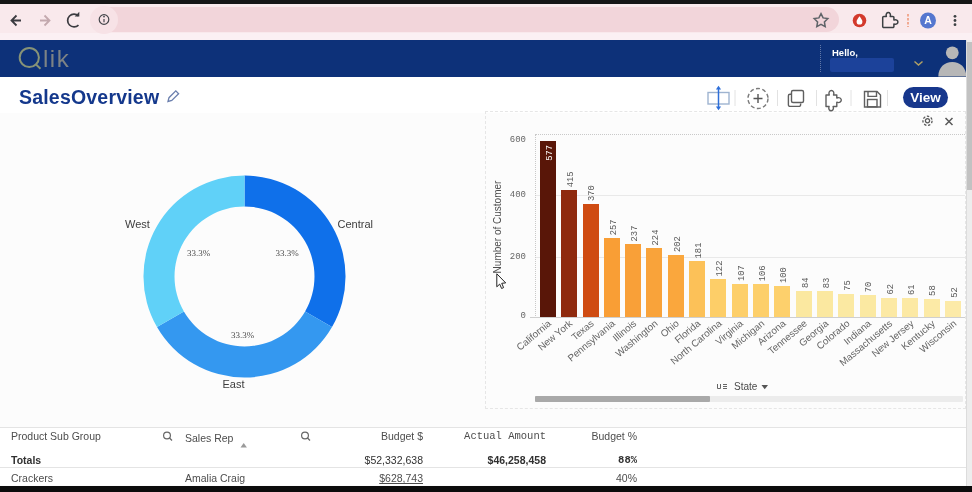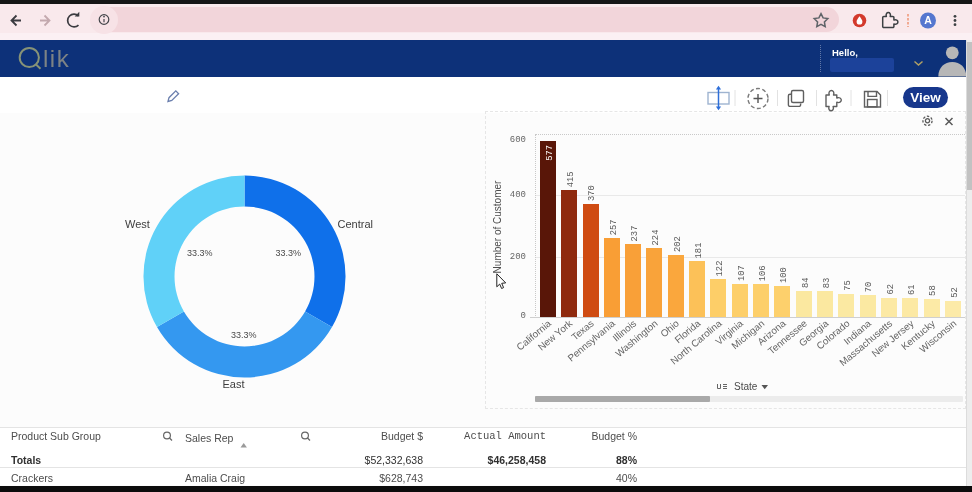--- a/index.html
+++ b/index.html
@@ -14,21 +14,21 @@
   #redact{left:830px;top:58px;width:64px;height:14px;background:#1c429a;border-radius:2px;}
   #hdrdots{left:820px;top:45px;width:1px;height:27px;border-left:1px dotted rgba(255,255,255,0.35);}
   #toolbar{left:0;top:76.5px;width:966px;height:36px;background:#ffffff;}
   #apptitle{left:19px;top:85.5px;font-size:19.5px;font-weight:bold;color:#14388c;letter-spacing:0.2px;}
   #viewbtn{left:903px;top:87px;width:45px;height:21px;background:#17378c;border-radius:10.5px;color:#fff;font-weight:bold;font-size:13.5px;text-align:center;line-height:21px;}
   #content{left:0;top:112.5px;width:966px;height:312px;background:#fcfcfc;}
   #paneltitle{left:6px;top:124px;font-size:15px;color:#4d4d4d;}
   #dropdown{left:310px;top:123px;width:165px;height:15px;border:1px solid #c9c9c9;border-radius:2px;background:#fff;font-size:10px;font-weight:bold;color:#3a3a3a;line-height:15px;text-align:center;white-space:nowrap;letter-spacing:0.1px;}
   #barpanel{left:484.5px;top:111px;width:481px;height:297.5px;border:1px dashed #e6e6e6;box-sizing:border-box;}
   .dlab{position:absolute;font-size:11px;color:#3d3d3d;}
-  .plab{position:absolute;font-size:9px;color:#4a4a4a;font-family:Liberation Sans, sans-serif;}
+  .plab{position:absolute;font-size:9px;color:#4a4a4a;font-family:Liberation Serif, serif;}
   .ylab{position:absolute;width:52px;text-align:right;font-size:9px;color:#666;font-family:"Liberation Mono",monospace;}
   .tc{position:absolute;font-size:10.5px;color:#4d4d4d;}
   .num{text-align:right;}
   #blackbar{left:0px;top:485.5px;width:972px;height:6.5px;background:#0c0c0c;}
   #pagescroll{left:966px;top:40px;width:6px;height:445.5px;background:#ededed;border-left:1px solid #dcdcdc;box-sizing:border-box;}
   #pagethumb{left:967px;top:42px;width:5px;height:148px;background:#c2c2c2;}
 </style>
 </head>
 <body>
 <div id="stage">
@@ -39,20 +39,21 @@
   <div class="abs" id="navbar"></div>
   <svg class="abs" style="left:0;top:0" width="120" height="80" viewBox="0 0 120 80">
     <circle cx="29.3" cy="57.5" r="9.6" fill="none" stroke="#879377" stroke-width="2"></circle>
     <line x1="36" y1="64.5" x2="40.5" y2="68.8" stroke="#879377" stroke-width="2"></line>
     <text x="43" y="66.5" font-family="Liberation Sans" font-size="24" fill="#7d8385" letter-spacing="1.5">lik</text>
   </svg>
   <div class="abs" id="hdrdots"></div>
   <div class="abs" id="hello">Hello,</div>
   <div class="abs" id="redact"></div>
   <div class="abs" id="toolbar"></div>
+  <div class="abs" id="apptitle">SalesOverview</div>
   <div class="abs" id="viewbtn">View</div>
   <div class="abs" id="content"></div>
   <div class="abs" id="barpanel"></div>
   <svg class="abs" style="left:0;top:0;" width="972" height="492" viewBox="0 0 972 492">
       <path d="M244.5 175.5 A101 101 0 0 1 332.0 327.0 L305.1 311.5 A70 70 0 0 0 244.5 206.5 Z" fill="#0f70ea"></path>
       <path d="M332.0 327.0 A101 101 0 0 1 157.0 327.0 L183.9 311.5 A70 70 0 0 0 305.1 311.5 Z" fill="#3498f0"></path>
       <path d="M157.0 327.0 A101 101 0 0 1 244.5 175.5 L244.5 206.5 A70 70 0 0 0 183.9 311.5 Z" fill="#60d1f8"></path>
     </svg>
   <div class="dlab" style="left:125px;top:217.5px;">West</div>
   <div class="dlab" style="left:337.5px;top:217.5px;">Central</div>
@@ -143,24 +144,24 @@
   <div class="abs" style="left:0;top:448.5px;width:966px;height:18.5px;border-bottom:1px solid #e4e4e4;background:#fff;"></div>
   <div class="abs" style="left:0;top:467.5px;width:966px;height:17.5px;background:#fff;"></div>
   <div class="tc" style="left:11px;top:430px;">Product Sub Group</div>
   <div class="tc" style="left:185px;top:432px;">Sales Rep</div>
   <div class="tc num" style="left:323px;top:430px;width:100px;">Budget $</div>
   <div class="tc num" style="left:446px;top:430px;width:100px;font-family:Liberation Mono, monospace;">Actual Amount</div>
   <div class="tc num" style="left:537px;top:430px;width:100px;">Budget %</div>
   <div class="tc" style="left:11px;top:453.5px;font-weight:bold;color:#303030;">Totals</div>
   <div class="tc num" style="left:323px;top:453.5px;width:100px;font-weight:normal;color:#303030;">$52,332,638</div>
   <div class="tc num" style="left:446px;top:453.5px;width:100px;font-weight:bold;color:#303030;">$46,258,458</div>
-  <div class="tc num" style="left:537px;top:453.5px;width:100px;font-weight:bold;color:#303030;">88%</div>
+  <div class="tc num" style="left:537px;top:453.5px;width:100px;font-weight:bold;color:#303030;font-family:Liberation Mono, monospace;">88%</div>
   <div class="tc" style="left:11px;top:472px;">Crackers</div>
   <div class="tc" style="left:185px;top:472px;">Amalia Craig</div>
-  <div class="tc num" style="left:323px;top:472px;width:100px;">$628,743</div>
+  <div class="tc num" style="left:323px;top:472px;width:100px;text-decoration:underline;">$628,743</div>
   <div class="tc num" style="left:446px;top:472px;width:100px;margin-top:40px;">$251,205</div>
   <div class="tc num" style="left:537px;top:472px;width:100px;">40%</div>
 
 <svg class="abs" style="left:0;top:0" width="972" height="492" viewBox="0 0 972 492">
 
   <g stroke="#3b3b40" stroke-width="1.8" fill="none">
     <path d="M21 20.5 H12.5 M16.5 15.5 l-5 5 l5 5"></path>
   </g>
 
   <g stroke="#c3a9ae" stroke-width="1.8" fill="none">

